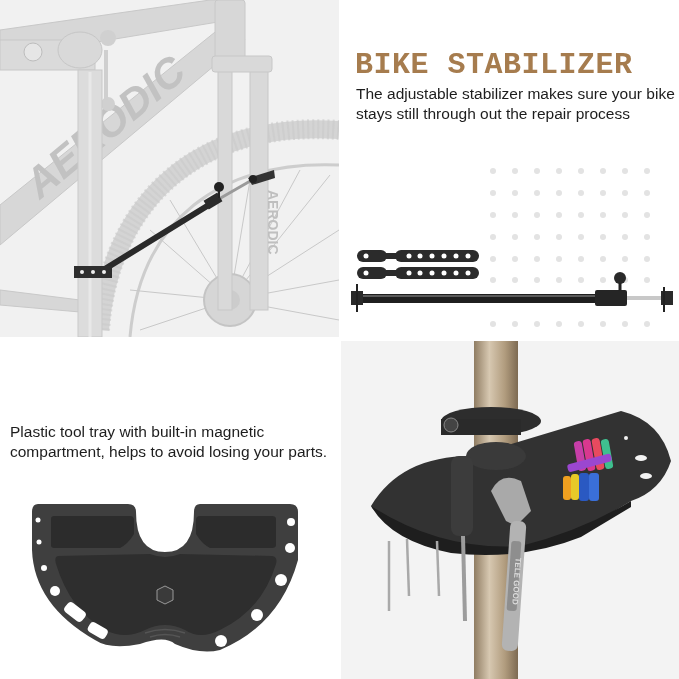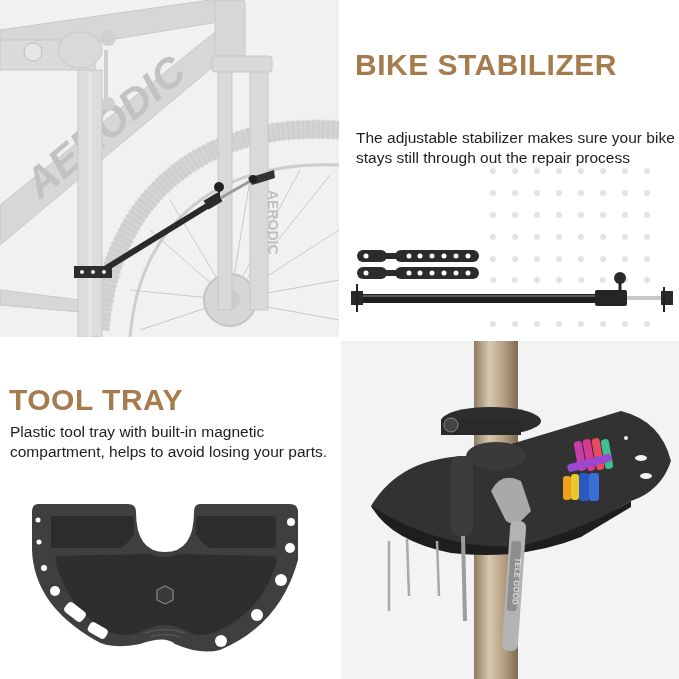--- a/index.html
+++ b/index.html
@@ -7,38 +7,38 @@
     body { position: relative; font-family: "Liberation Sans", sans-serif; }
 
     .quad { position: absolute; overflow: hidden; }
     #q-bike { left: 0; top: 0; width: 339px; height: 337px; background: #f2f2f2; }
     #q-stab { left: 339px; top: 0; width: 340px; height: 340px; background: #ffffff; }
     #q-tray-text { left: 0; top: 340px; width: 339px; height: 339px; background: #ffffff; }
     #q-tray-photo { left: 341px; top: 341px; width: 338px; height: 338px; background: #f3f3f3; }
 
     .heading {
       position: absolute;
-      font-family: Liberation Sans, sans-serif;
+      font-family: Liberation Mono, monospace;
       font-weight: 700;
       color: #a67c4e;
       font-size: 30px;
       letter-spacing: 0.5px;
       line-height: 1;
       white-space: nowrap;
       text-align: center;
     }
     .desc {
       position: absolute;
       font-family: "Liberation Sans", sans-serif;
       color: #1d1d1d;
       font-size: 15.5px;
       line-height: 20px;
     }
     #stab-heading { left: 16px; top: 50px; }
-    #stab-desc { left: 17px; top: 84px; width: 320px; margin-top: 44px; }
+    #stab-desc { left: 17px; top: 84px; width: 320px; }
     #tray-heading { left: 9px; top: 45px; }
     #tray-desc { left: 10px; top: 82px; width: 320px; }
 
     svg { display: block; }
     .abs { position: absolute; }
   </style>
 </head>
 <body>
 
 <div class="quad" id="q-bike">
@@ -167,21 +167,20 @@
 
       <rect x="12" y="131" width="12" height="14" fill="#2a2a2a"></rect>
       <line x1="18" y1="124" x2="18" y2="152" stroke="#222" stroke-width="2"></line>
       <rect x="322" y="131" width="12" height="14" fill="#2a2a2a"></rect>
       <line x1="325" y1="127" x2="325" y2="152" stroke="#222" stroke-width="2"></line>
     </g>
   </svg>
 </div>
 
 <div class="quad" id="q-tray-text">
-  <div class="heading" id="tray-heading">TOOL TRAY</div>
   <div class="desc" id="tray-desc">Plastic tool tray with built-in magnetic compartment, helps to avoid losing your parts.</div>
 
   <svg class="abs" style="left:0;top:150px" width="339" height="189" viewBox="0 0 339 189">
 
     <path d="M38 14 Q32 14 32 22 L32 60 Q34 115 95 150 Q110 160 140 154 Q165 145 175 154 Q200 165 220 160 Q280 135 298 70 L298 22 Q298 14 290 14 L200 14 Q194 14 194 22 Q194 62 165 62 Q136 62 136 22 Q136 14 128 14 Z" fill="#3f3f3f"></path>
 
     <path d="M54 26 L130 26 Q134 26 134 30 L134 44 Q128 54 120 58 L54 58 Q51 58 51 55 L51 29 Q51 26 54 26 Z" fill="#2c2c2c"></path>
     <path d="M200 26 L272 26 Q276 26 276 29 L276 55 Q276 58 272 58 L210 58 Q202 54 196 44 L196 30 Q196 26 200 26 Z" fill="#2c2c2c"></path>
 
     <path d="M58 66 L150 64 Q165 70 180 64 L272 66 Q278 67 276 74 Q262 120 220 140 Q200 150 185 140 Q165 130 145 140 Q125 150 105 140 Q70 120 56 74 Q54 67 58 66 Z" fill="#2e2e2e"></path>

